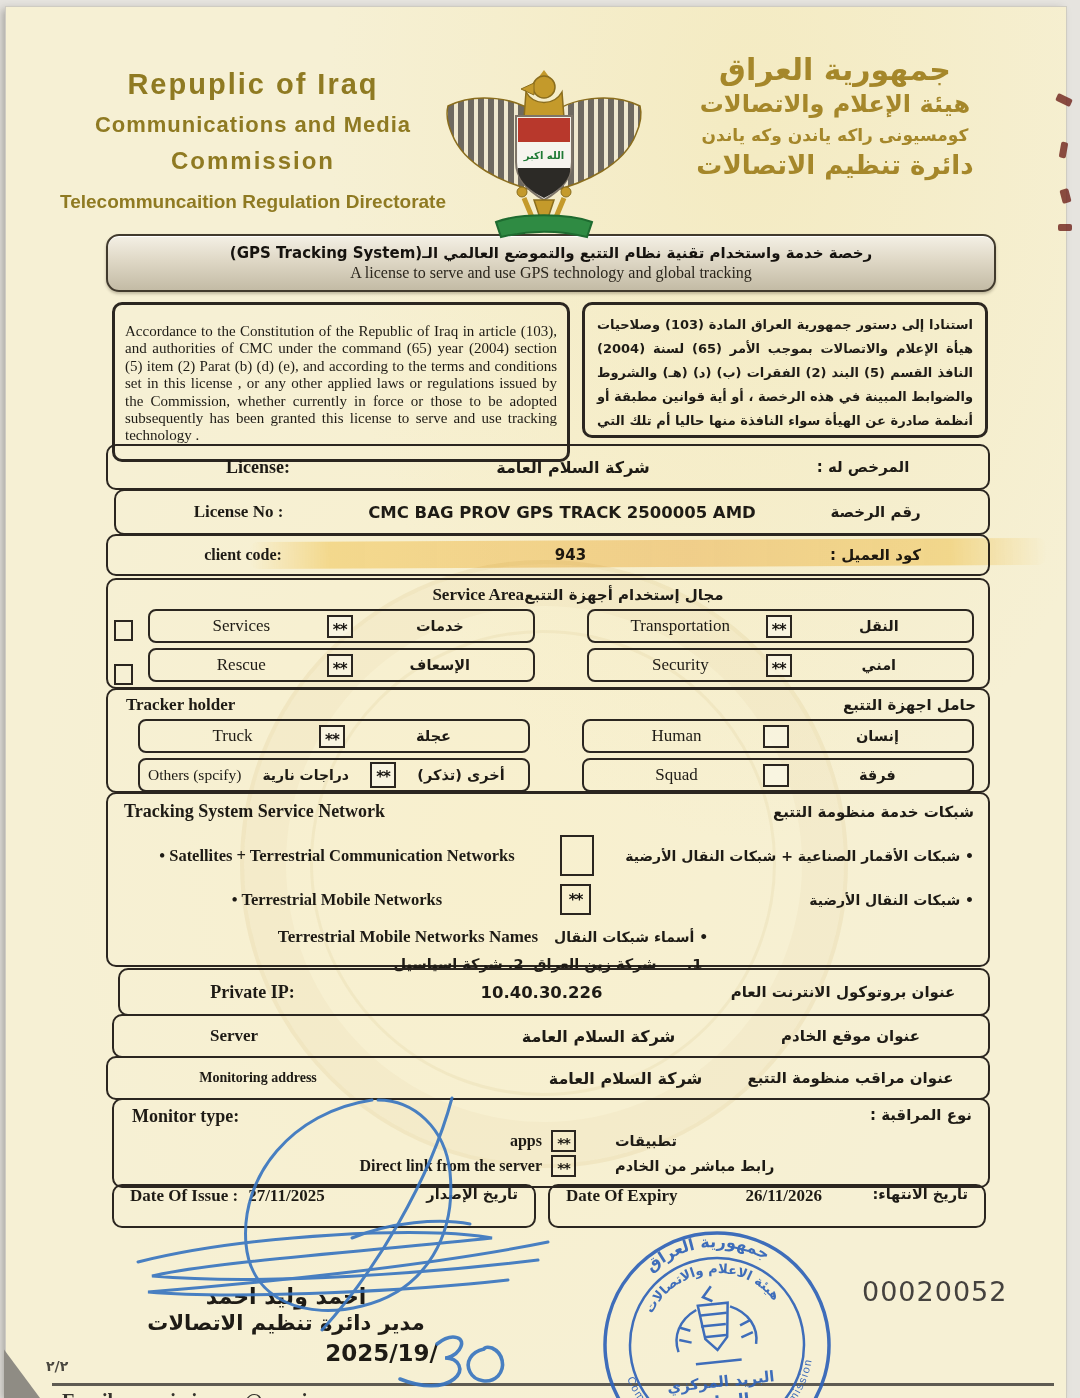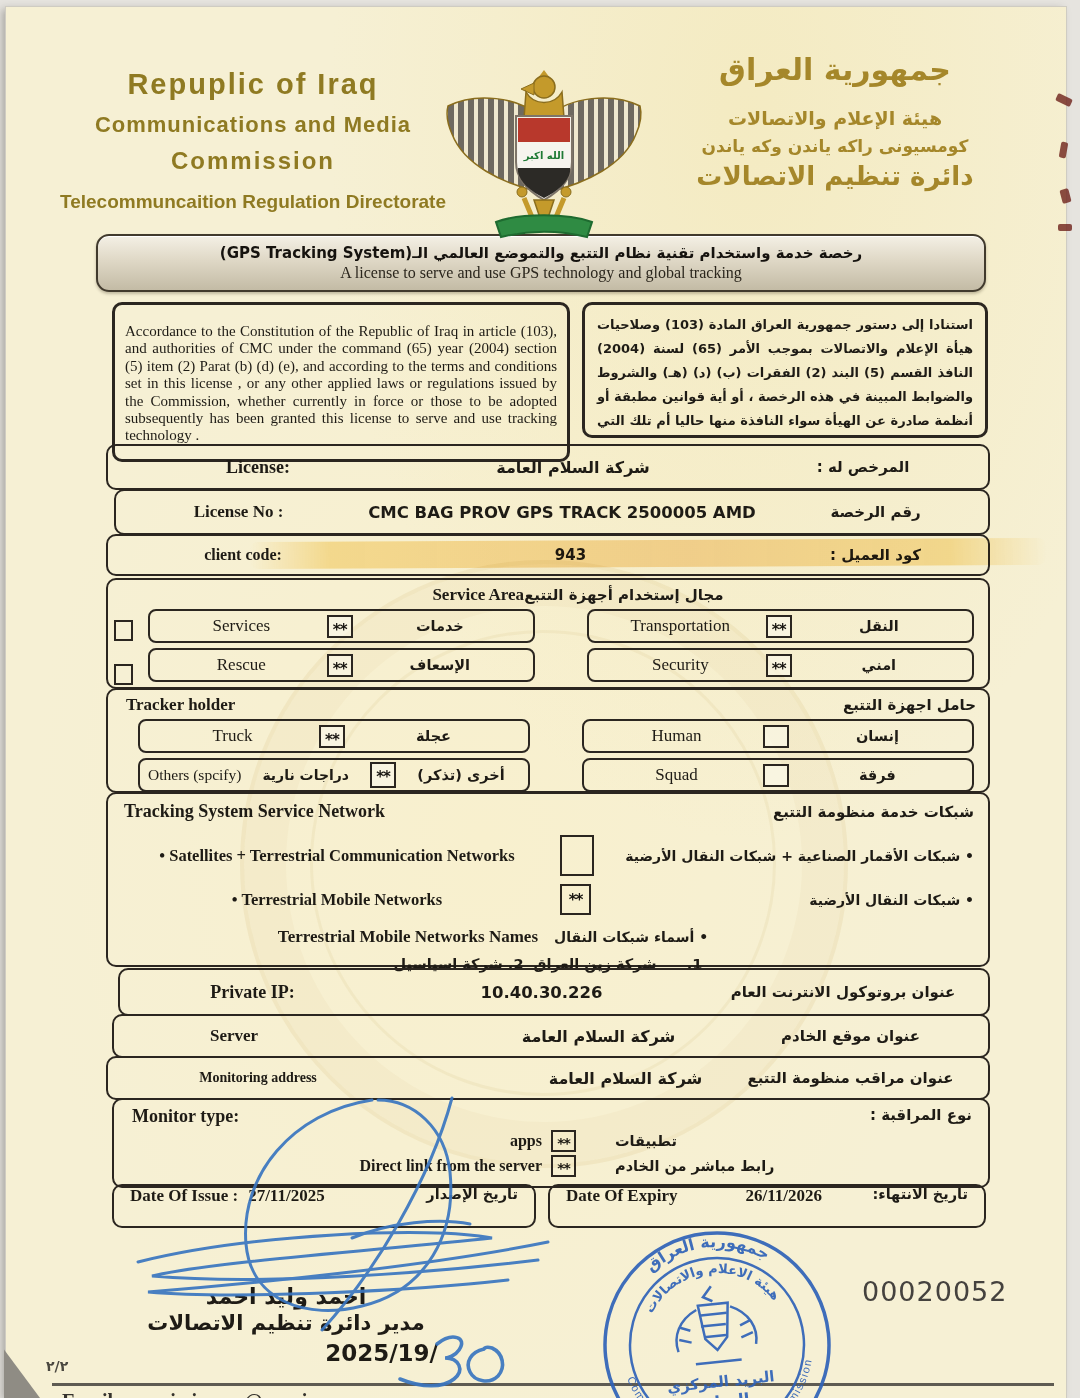--- a/index.html
+++ b/index.html
@@ -23,27 +23,27 @@
   
   .hdr-en{left:42px;top:61px;width:410px;text-align:center;color:#8f7a22;
     font-family:"Liberation Sans",sans-serif;font-weight:bold;z-index:2;}
   .he1{font-size:29px;letter-spacing:2px;}
   .he2{font-size:22px;margin-top:11px;letter-spacing:1px;}
   .he3{font-size:24px;margin-top:9px;letter-spacing:2px;}
   .he4{font-size:19px;margin-top:16px;}
   .hdr-ar{left:634px;top:45px;width:390px;text-align:center;color:#a5872a;z-index:2;
     font-family:"DejaVu Sans",sans-serif;font-weight:bold;direction:rtl;}
   .ha1{font-size:30px;}
-  .ha2{font-size:19px;margin-top:20px;}
+  .ha2{font-size:24px;margin-top:3px;}
   .ha3{font-size:17px;margin-top:7px;letter-spacing:1px;}
   .ha4{font-size:26px;margin-top:5px;letter-spacing:2px;}
   .emblem{left:432px;top:63px;width:212px;height:170px;z-index:3;}
 
   
-  .banner{left:90px;top:227px;width:886px;height:54px;z-index:1;
+  .banner{left:100px;top:227px;width:886px;height:54px;z-index:1;
     border:2px solid #413a2d;border-radius:13px;
     background:linear-gradient(180deg,#f4f0e5 0%,#dfd8c6 45%,#c3bba5 100%);
     box-shadow:inset 0 1px 0 #fff, 0 2px 3px rgba(70,60,40,.3);
     display:flex;flex-direction:column;align-items:center;justify-content:center;gap:2px;}
   .banner-ar{font-size:15px;color:#15120e;}
   .banner-en{font-size:16px;color:#2b261d;font-family:"Liberation Serif",serif;}
 
   
   .preamble{left:106px;top:295px;width:876px;display:flex;gap:12px;}
   .pre-en{width:432px;height:118px;overflow:hidden;border:3px solid #2b2620;border-radius:10px;

